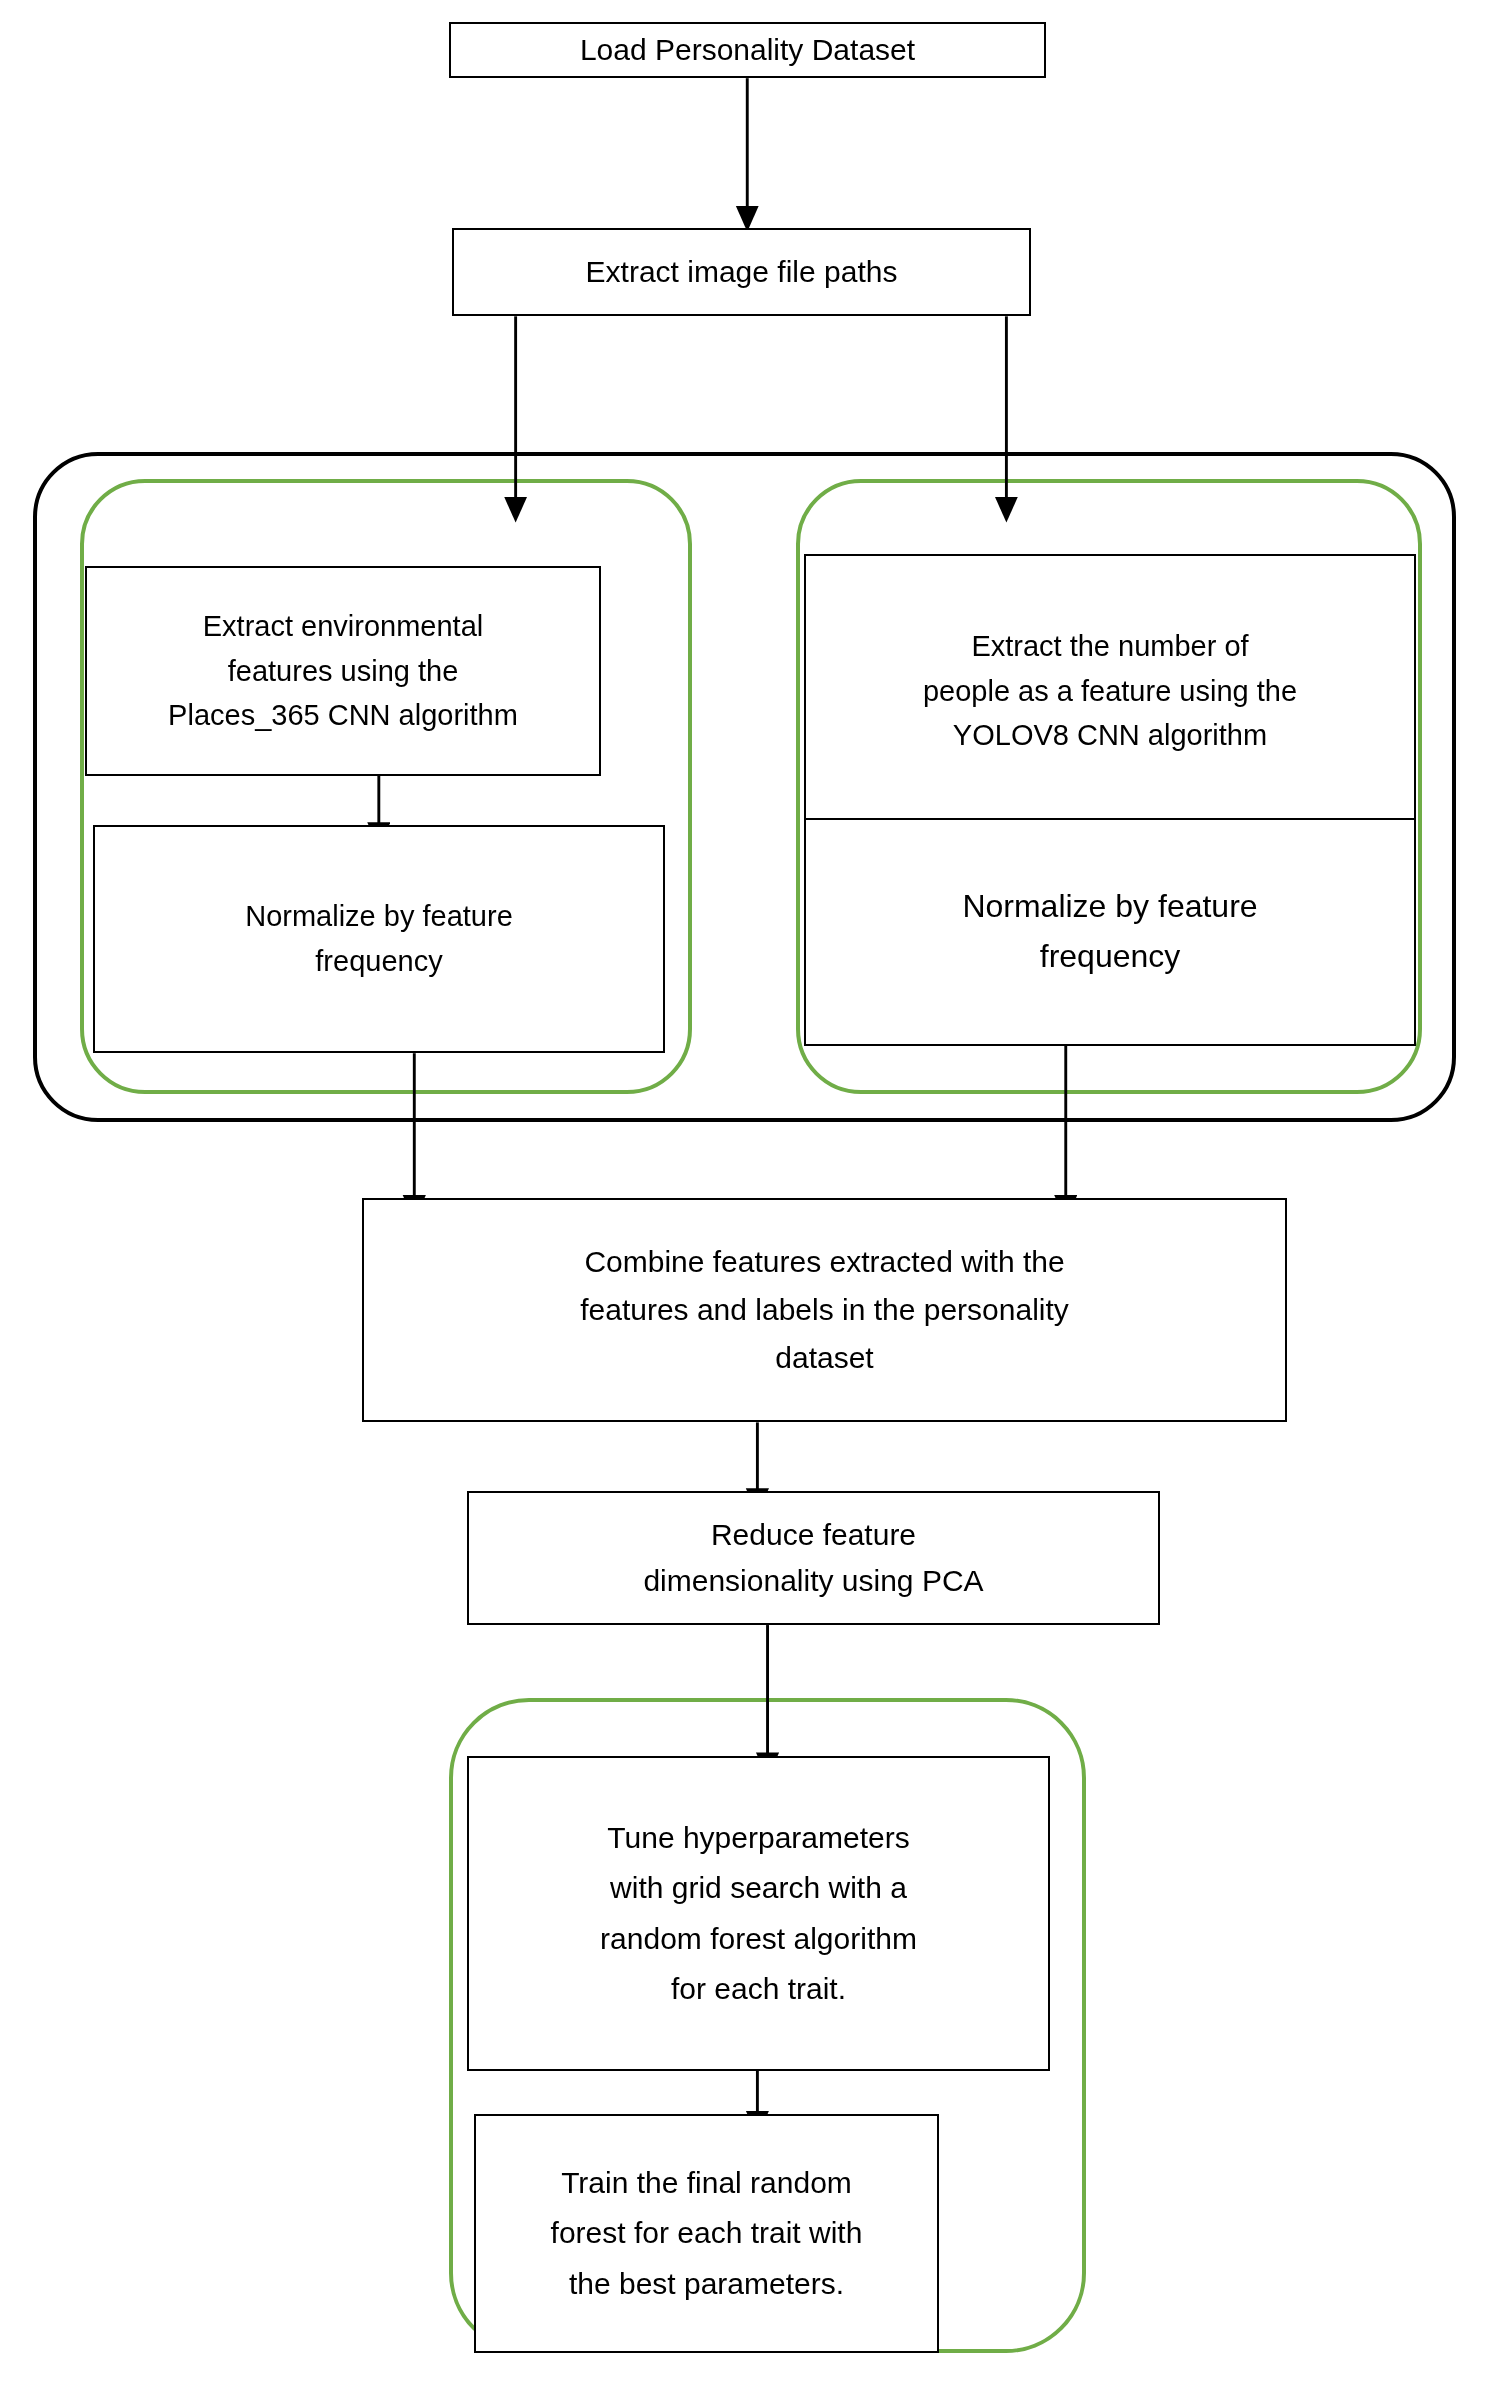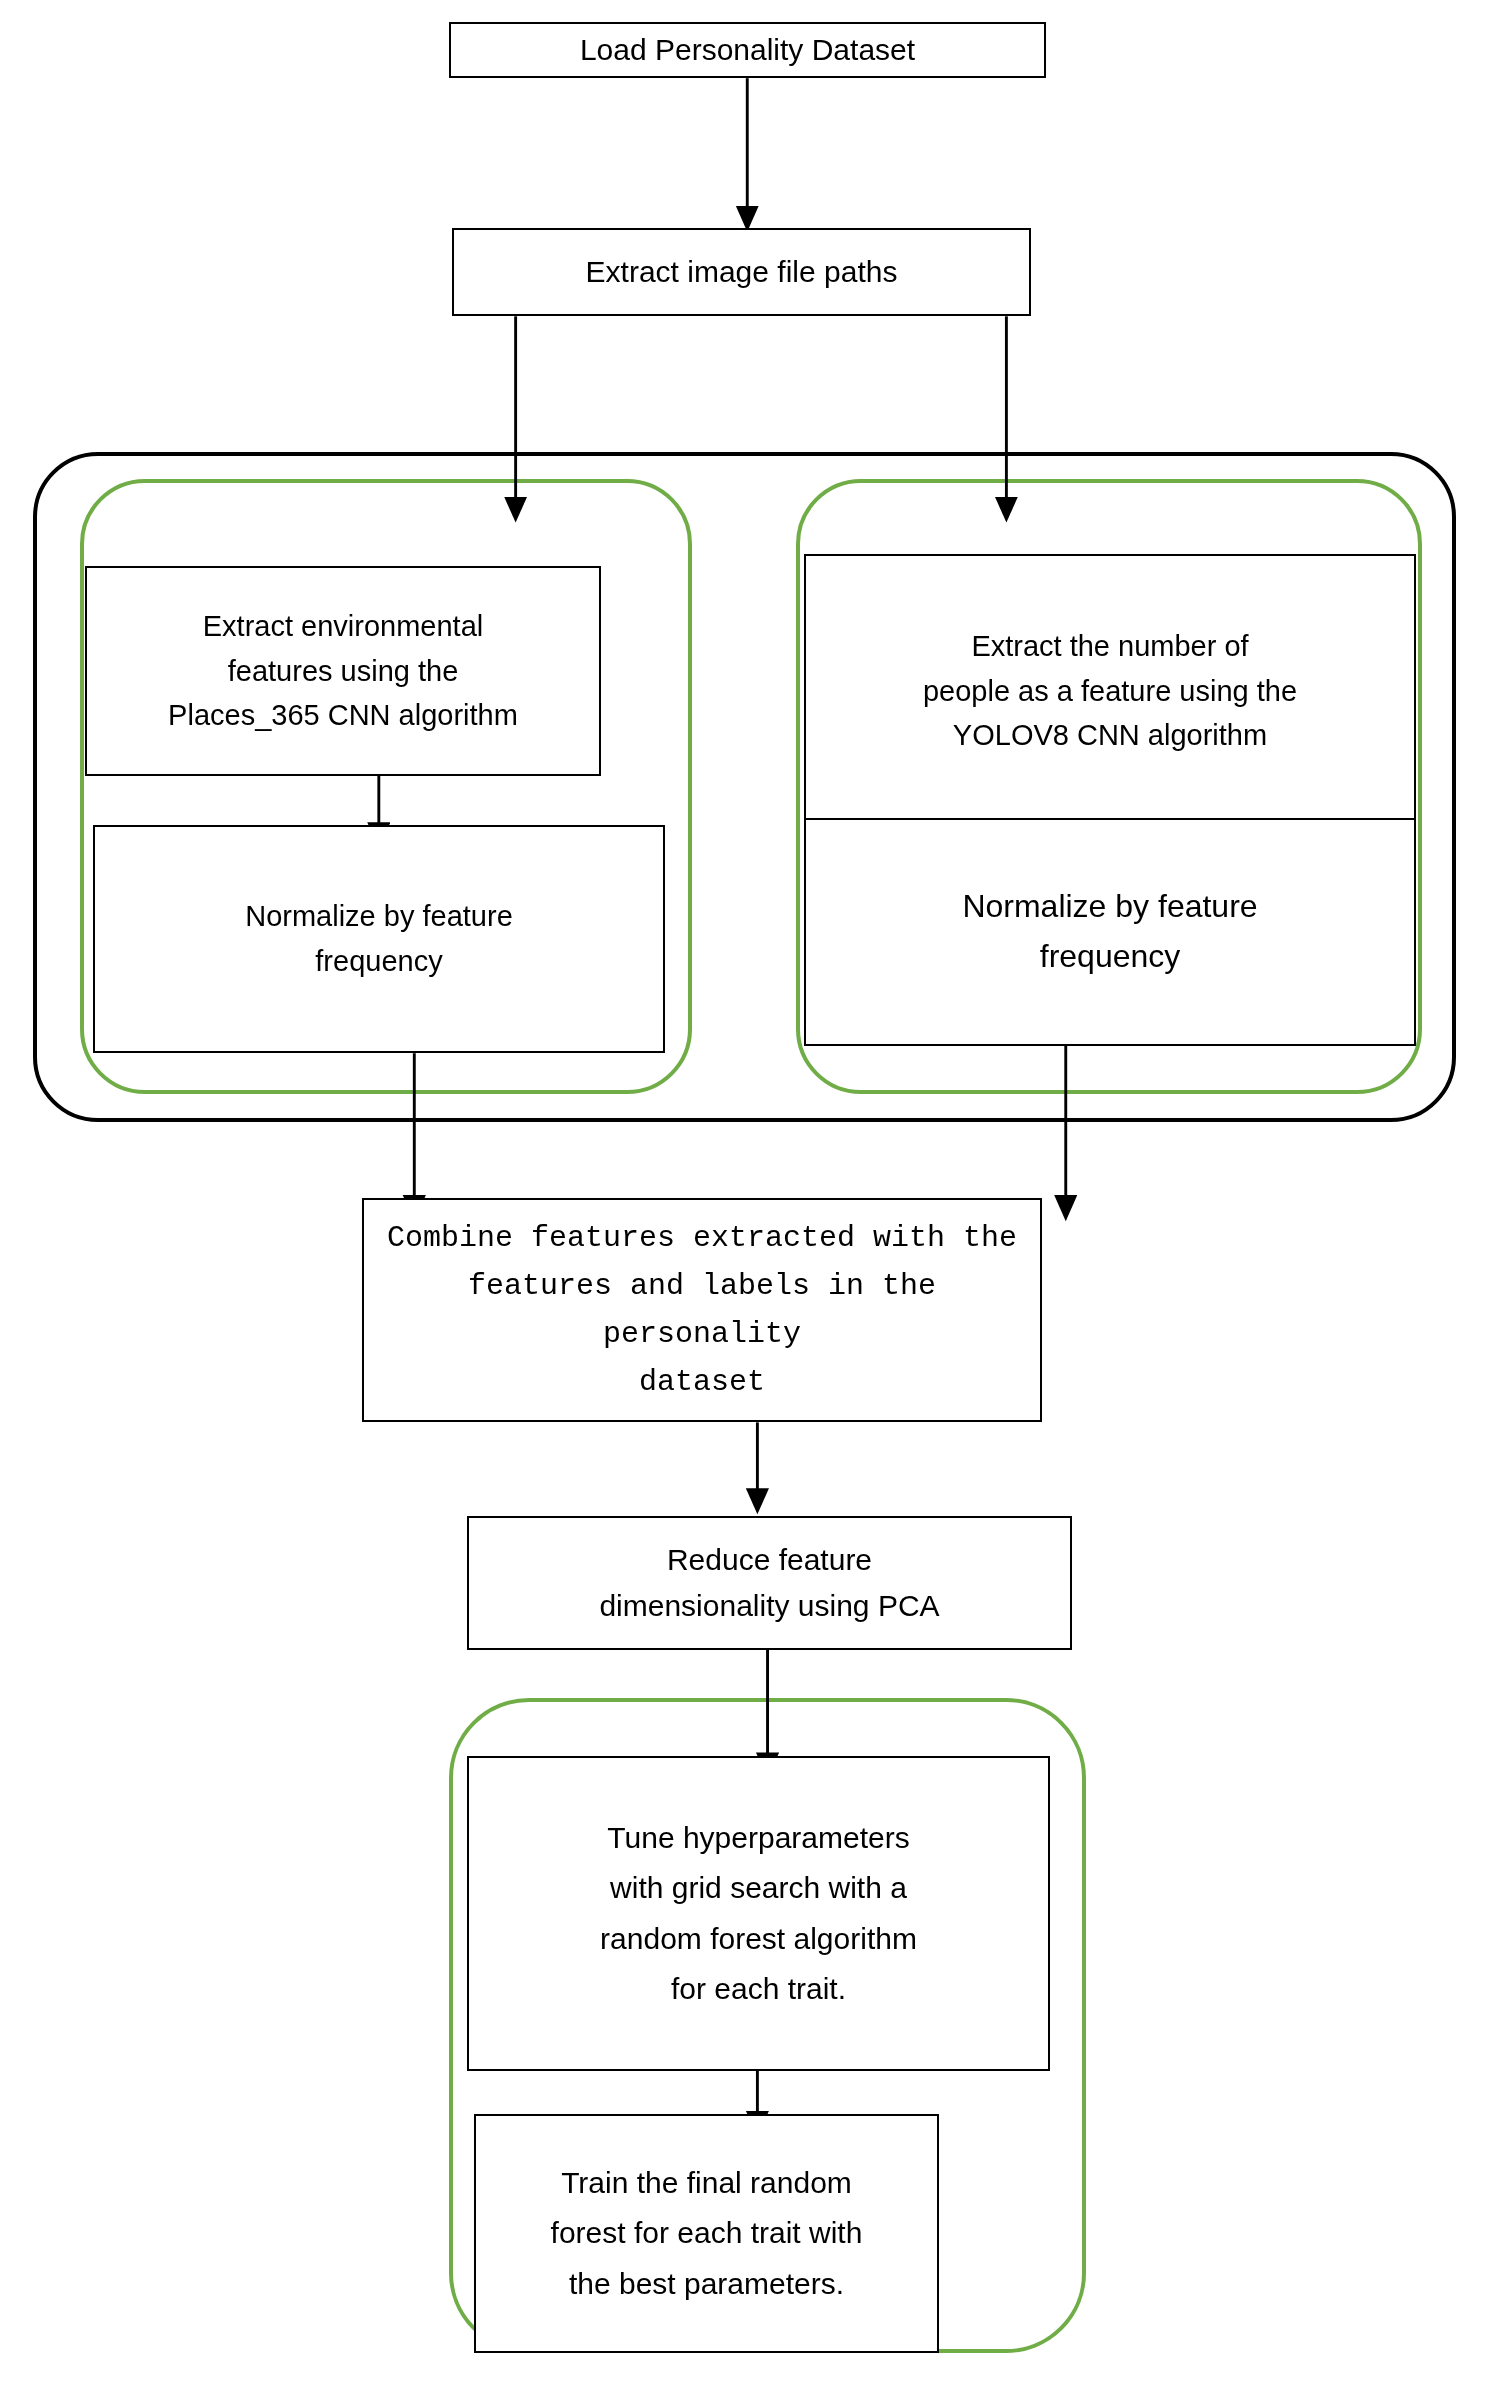--- a/index.html
+++ b/index.html
@@ -127,27 +127,27 @@
     <span class="txt">Extract the number of
 people as a feature using the
 YOLOV8 CNN algorithm</span>
   </div>
 
   <div class="node" style="left:804px; top:818px; width:612px; height:228px; font-size:32px; line-height:1.55;">
     <span class="txt">Normalize by feature
 frequency</span>
   </div>
 
-  <div class="node" style="left:362px; top:1198px; width:680px; height:224px; font-size:30px; line-height:1.6;font-family:Liberation Mono, monospace;">
+  <div class="node" style="left:362px; top:1198px; width:925px; height:224px; font-size:30px; line-height:1.6;">
     <span class="txt">Combine features extracted with the
 features and labels in the personality
 dataset</span>
   </div>
 
-  <div class="node" style="left:467px; top:1491px; width:605px; height:134px; font-size:30px; line-height:1.55;margin-top:25px;">
+  <div class="node" style="left:467px; top:1491px; width:693px; height:134px; font-size:30px; line-height:1.55;">
     <span class="txt">Reduce feature
 dimensionality using PCA</span>
   </div>
 
   <div class="node" style="left:467px; top:1756px; width:583px; height:315px; font-size:30px; line-height:1.68;">
     <span class="txt">Tune hyperparameters
 with grid search with a
 random forest algorithm
 for each trait.</span>
   </div>

